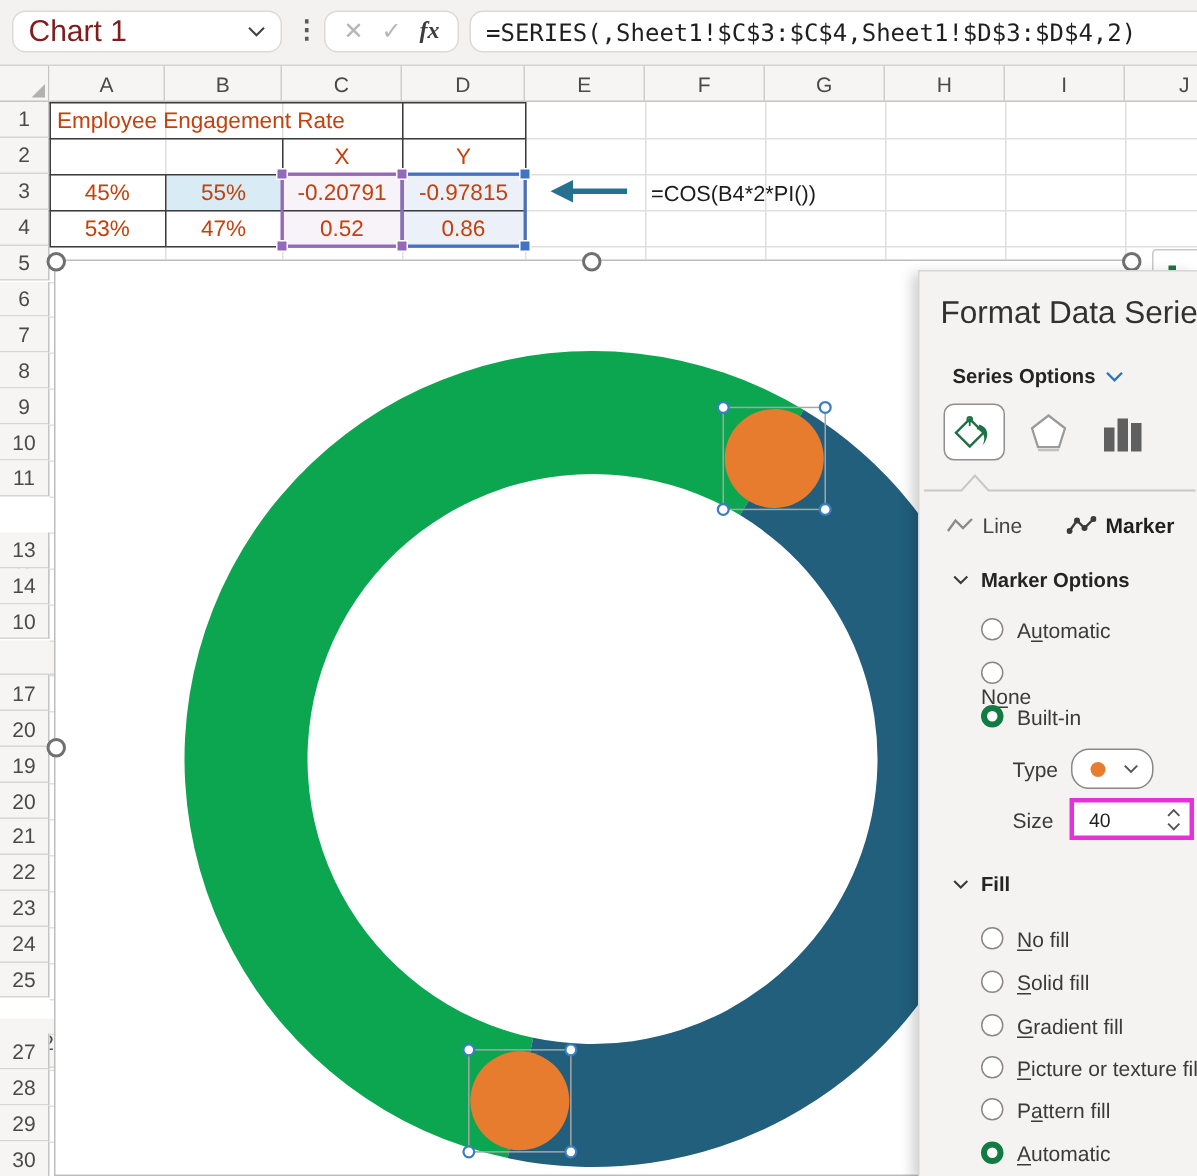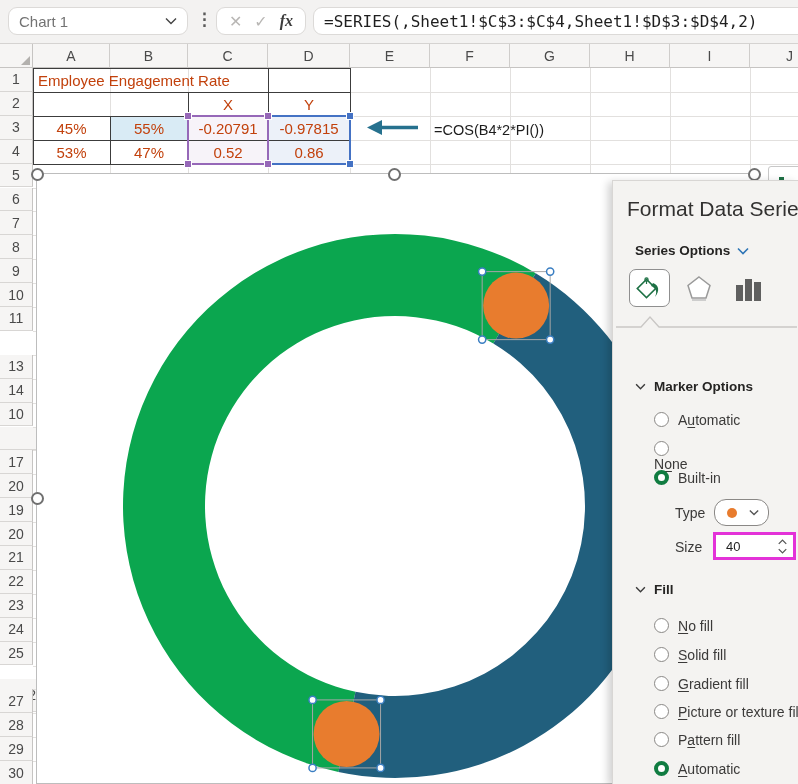--- a/index.html
+++ b/index.html
@@ -4,21 +4,21 @@
 <style>
   html,body{margin:0;padding:0;background:#fff;}
   #app{position:relative;width:798px;height:784px;overflow:hidden;
        font-family:"Liberation Sans",sans-serif;background:#fff;}
   
   .topbar{position:absolute;left:0;top:0;width:798px;height:43px;background:#F3F2F1;
           border-bottom:1px solid #D5D3D1;}
   .pill{position:absolute;top:7px;height:28px;background:#fff;border:1px solid #DCDAD8;
         border-radius:9px;box-sizing:border-box;display:flex;align-items:center;}
   .namebox{left:8px;width:180px;padding:0 10px;justify-content:space-between;}
-  .namebox .nb-text{font-size:15px;color:#737373;}
+  .namebox .nb-text{font-size:20px;color:#7f1d1d;}
   .iconbox{left:216px;width:90px;justify-content:space-around;padding:0 6px;}
   .fbar{left:313px;width:520px;padding:0 10px;}
   .fbar .f-text{font-family:"DejaVu Sans Mono",monospace;font-size:16px;color:#1f1f1f;white-space:nowrap;}
   .dots{position:absolute;left:196px;top:9px;font-size:17px;font-weight:bold;color:#5a5a5a;letter-spacing:0;}
   .gico{font-size:16px;color:#B8B6B4;}
   .fx{font-family:"Liberation Serif",serif;font-style:italic;font-weight:bold;font-size:16px;color:#3d3d3d;}
   
   .corner{position:absolute;left:0;top:44px;width:33px;height:24px;background:#F6F5F4;
           border-right:1px solid #C6C4C2;border-bottom:1px solid #C6C4C2;box-sizing:border-box;}
   .corner .tri{position:absolute;right:2px;bottom:2px;width:0;height:0;
@@ -297,20 +297,38 @@
       <svg width="30" height="25" viewBox="0 0 30 25">
         <rect x="2" y="8" width="7" height="16" fill="#5f5f5f"></rect>
         <rect x="11" y="2" width="7" height="22" fill="#5f5f5f"></rect>
         <rect x="20" y="5" width="7" height="19" fill="#5f5f5f"></rect>
       </svg>
     </div>
     <svg style="position:absolute;left:0;top:132px;" width="186" height="18">
       <path d="M3,14 L28,14 L37,4 L46,14 L184,14" fill="none" stroke="#C9C7C5" stroke-width="1.3"></path>
     </svg>
 
+    <div class="tabs-row">
+      <div class="tab" style="left:18px;">
+        <svg width="18" height="11" viewBox="0 0 18 11">
+          <polyline points="1,9 6,2 11,7 17,1" fill="none" stroke="#8a8a8a" stroke-width="1.6"></polyline>
+        </svg>
+        <span>Line</span>
+      </div>
+      <div class="tab active" style="left:98px;">
+        <svg width="20" height="12" viewBox="0 0 20 12">
+          <polyline points="2,10 7,3 12,8 18,2" fill="none" stroke="#3a3a3a" stroke-width="1.6"></polyline>
+          <circle cx="2" cy="10" r="2" fill="#3a3a3a"></circle>
+            <circle cx="7" cy="3" r="2" fill="#3a3a3a"></circle>
+          <circle cx="12" cy="8" r="2" fill="#3a3a3a"></circle>
+            <circle cx="18" cy="2" r="2" fill="#3a3a3a"></circle>
+        </svg>
+        <span>Marker</span>
+      </div>
+    </div>
 
     <div class="sect-h" style="top:198px;">
       <svg width="11" height="7" viewBox="0 0 12 8">
         <polyline points="1,1.5 6,6.5 11,1.5" fill="none" stroke="#3a3a3a" stroke-width="1.6"></polyline>
       </svg>
       <span>Marker Options</span>
     </div>
 
     <div class="prow" style="top:231px;">
       <span class="radio"></span>

